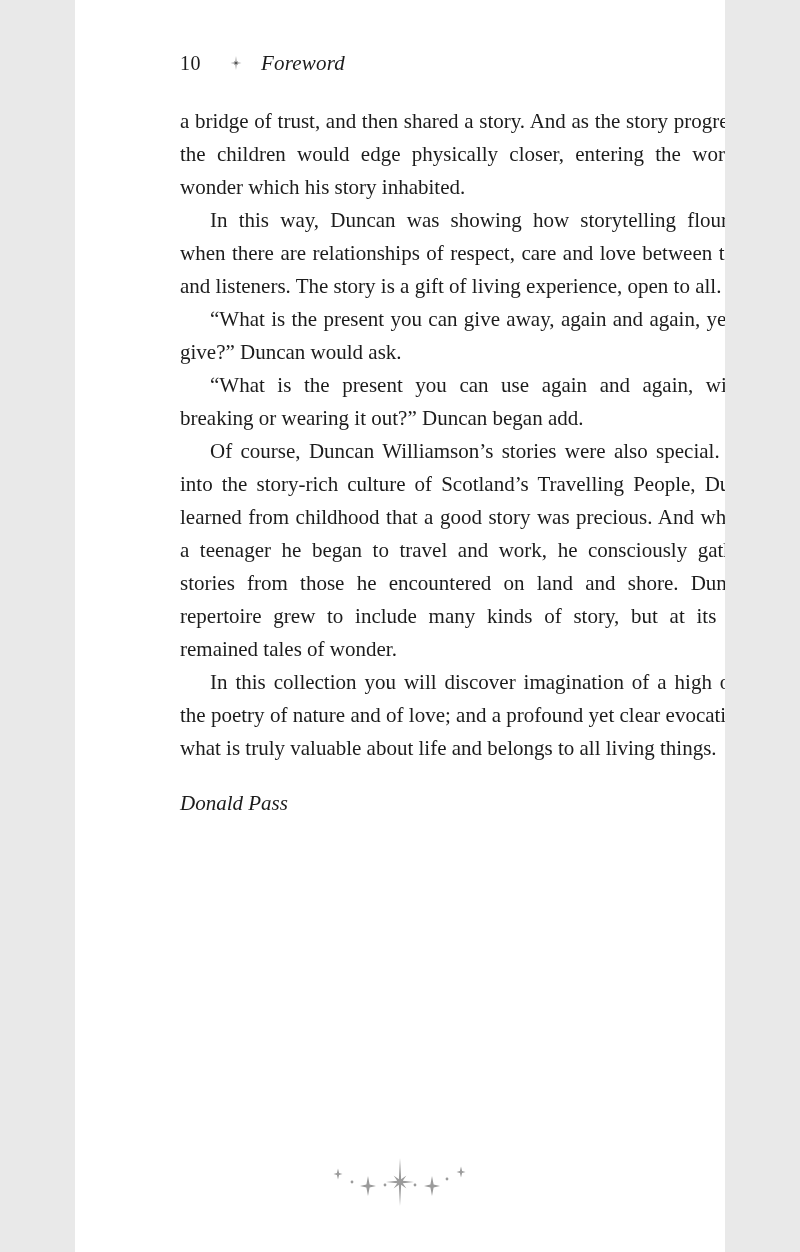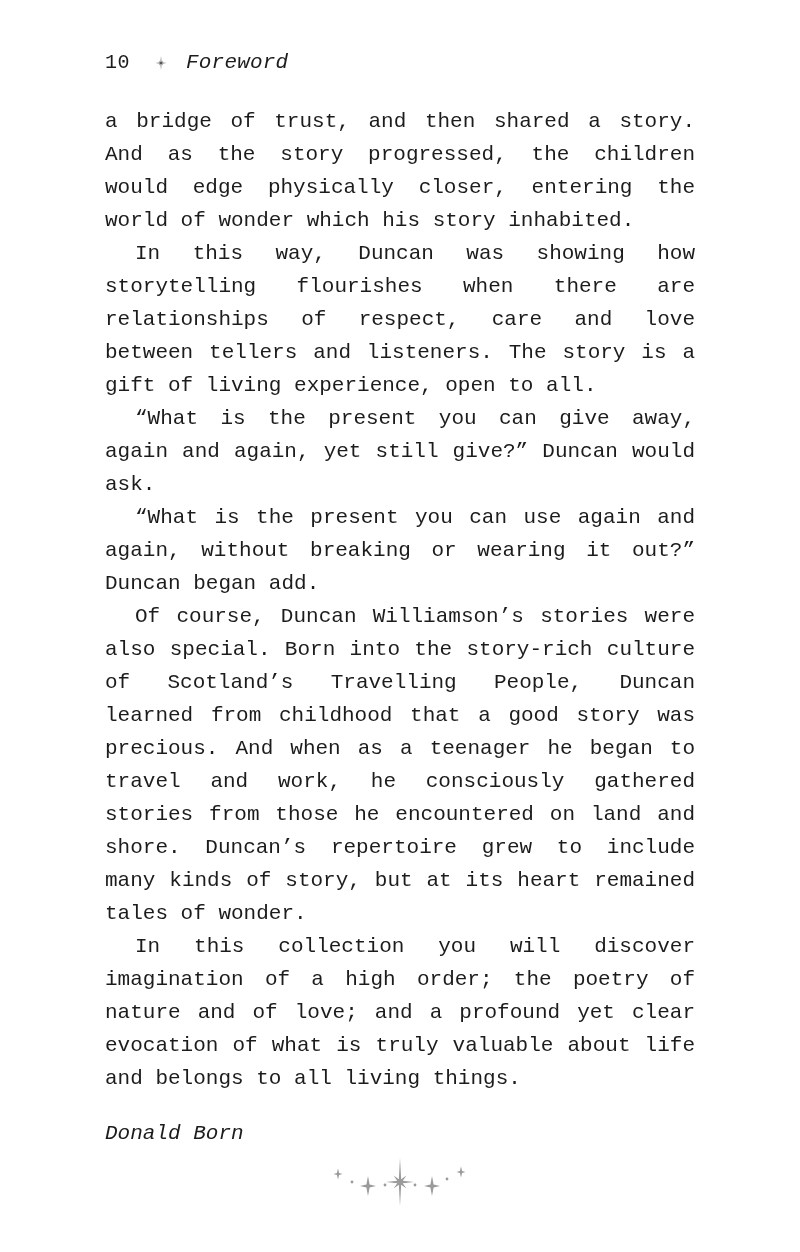--- a/index.html
+++ b/index.html
@@ -5,25 +5,25 @@
   :root {
     --text-color: #1c1c1c;
     --ornament-color: #9b9b9b;
     --header-star-color: #555555;
     --page-bg: #ffffff;
   }
   * { margin: 0; padding: 0; box-sizing: border-box; }
   html, body { background: #e9e9e9; }
   .page {
     position: relative;
-    width: 800px;
+    width: 650px;
     height: 1252px;
     background: var(--page-bg);
     margin: 0 auto;
-    font-family: Liberation Mono, monospace;
+    font-family: Liberation Serif, serif;
     color: var(--text-color);
     overflow: hidden;
   }
   .page-header {
     position: absolute;
     top: 50px;
     left: 105px;
     right: 105px;
     display: flex;
     align-items: center;
@@ -99,21 +99,21 @@
 
   <div class="body-text">
 
     <p class="first">a bridge of trust, and then shared a story. And as the story progressed, the children would edge physically closer, entering the world of wonder which his story inhabited.</p>
       <p>In this way, Duncan was showing how storytelling flourishes when there are relationships of respect, care and love between tellers and listeners. The story is a gift of living experience, open to all.</p>
       <p>“What is the present you can give away, again and again, yet still give?” Duncan would ask.</p>
       <p>“What is the present you can use again and again, without breaking or wearing it out?” Duncan began add.</p>
       <p>Of course, Duncan Williamson’s stories were also special. Born into the story-rich culture of Scotland’s Travelling People, Duncan learned from childhood that a good story was precious. And when as a teenager he began to travel and work, he consciously gathered stories from those he encountered on land and shore. Duncan’s repertoire grew to include many kinds of story, but at its heart remained tales of wonder.</p>
       <p>In this collection you will discover imagination of a high order; the poetry of nature and of love; and a profound yet clear evocation of what is truly valuable about life and belongs to all living things.</p>
       <div class="signature-block">
-      <div>Donald Born</div>
+      <div>Donald Pass</div>
     </div>
   </div>
 
   <div class="footer-ornament">
     <svg width="140" height="56" viewBox="0 0 140 56" aria-hidden="true">
       <g fill="var(--ornament-color)">
 
         <polygon points="8,12.5 9.1,16.9 12.5,18 9.1,19.1 8,23.5 6.9,19.1 3.5,18 6.9,16.9"></polygon>
         <circle cx="22" cy="26" r="1.4"></circle>
 

